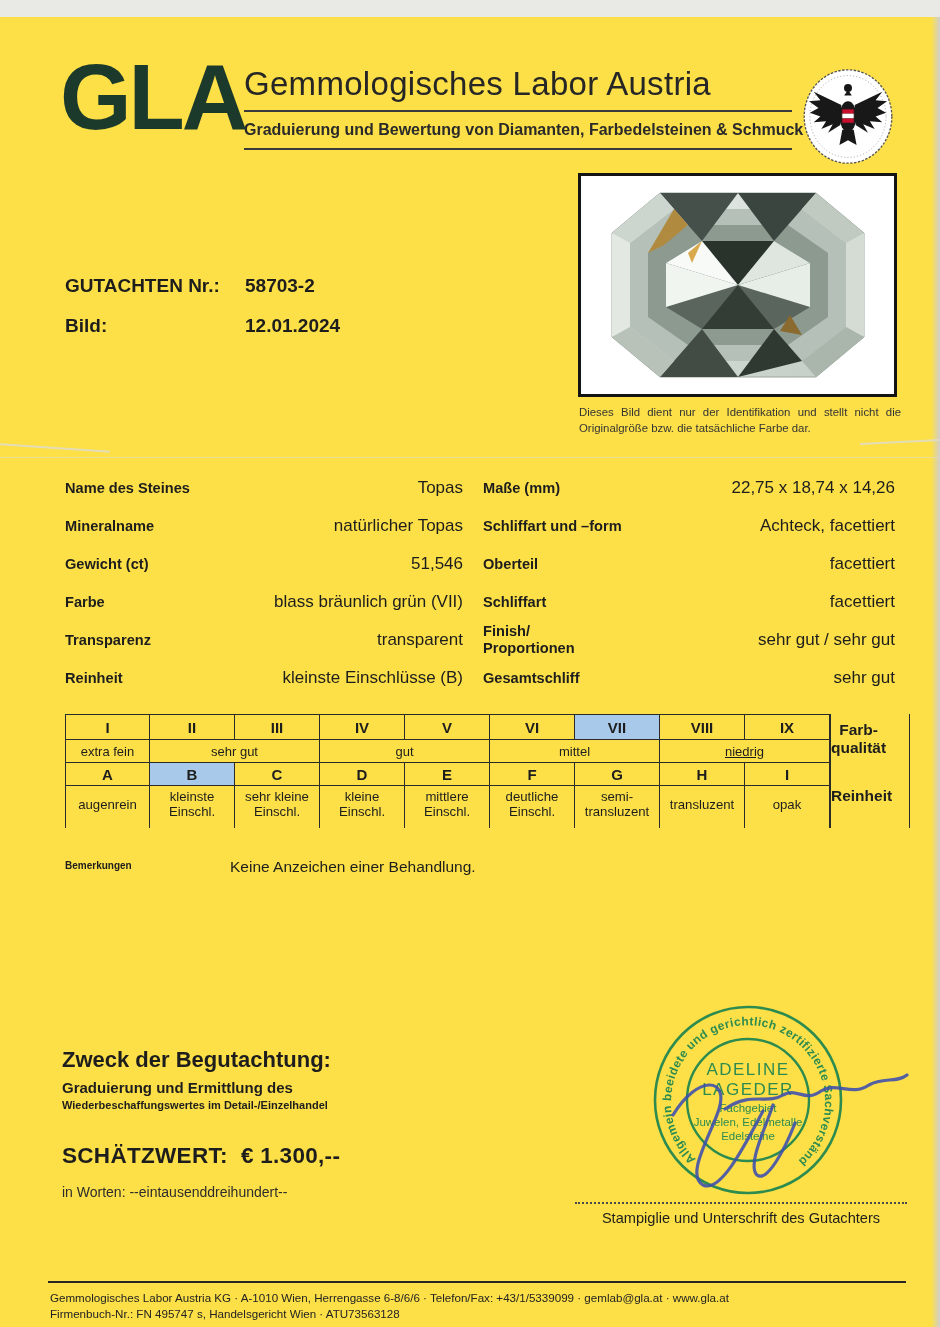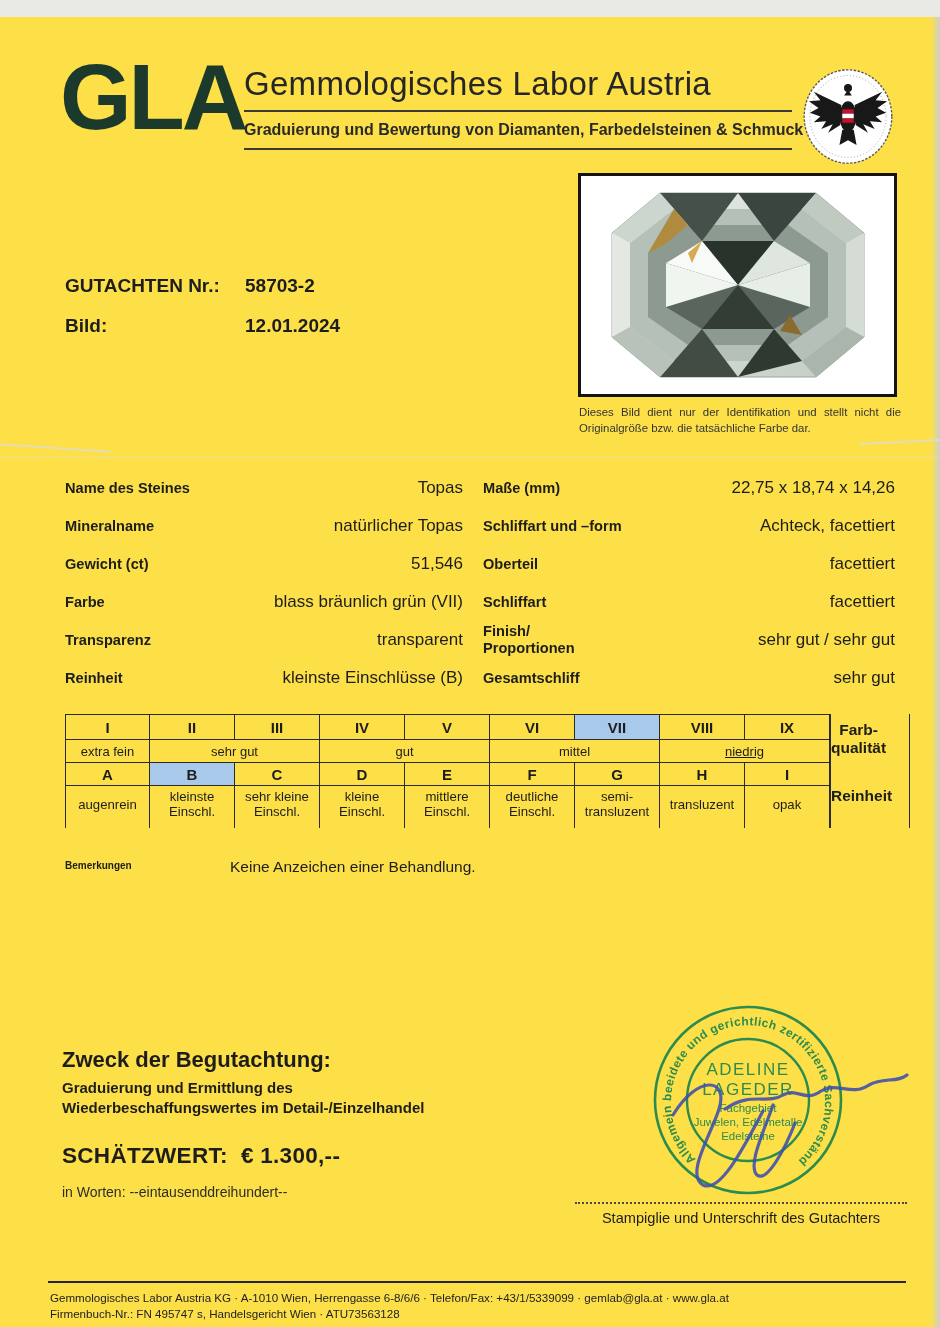--- a/index.html
+++ b/index.html
@@ -60,21 +60,21 @@
   .gt-axis{grid-column:10; border-left:1.6px solid #2b2b2b; font-weight:bold; font-size:15.5px;
     display:flex; align-items:center; white-space:pre-line; line-height:1.12;}
 
   
   .remarks-label{position:absolute; left:65px; top:843px; font-size:10px; font-weight:bold;}
   .remarks-value{position:absolute; left:230px; top:841px; font-size:15.5px;}
 
   
   .purpose-title{position:absolute; left:62px; top:1030px; font-size:22px; font-weight:bold;}
   .purpose-l1{position:absolute; left:62px; top:1062px; font-size:15px; font-weight:bold;}
-  .purpose-l2{position:absolute; left:62px; top:1082px; font-size:15px; font-weight:bold;}
+  .purpose-l2{position:absolute; left:62px; top:1082px; font-size:11px; font-weight:bold;}
   .value-line{position:absolute; left:62px; top:1126px; font-size:22.5px; font-weight:bold; letter-spacing:.3px;}
   .in-words{position:absolute; left:62px; top:1167px; font-size:14px; color:#2c2c2c;}
 
   
   .stamp{position:absolute; left:642px; top:982px;}
   .signature{position:absolute; left:655px; top:1040px; pointer-events:none;}
   .sig-rule{position:absolute; left:575px; top:1185px; width:332px; border-top:2px dotted #4a4a4a;}
   .sig-caption{position:absolute; left:575px; top:1193px; width:332px; text-align:center; font-size:14.6px;}
 
   

